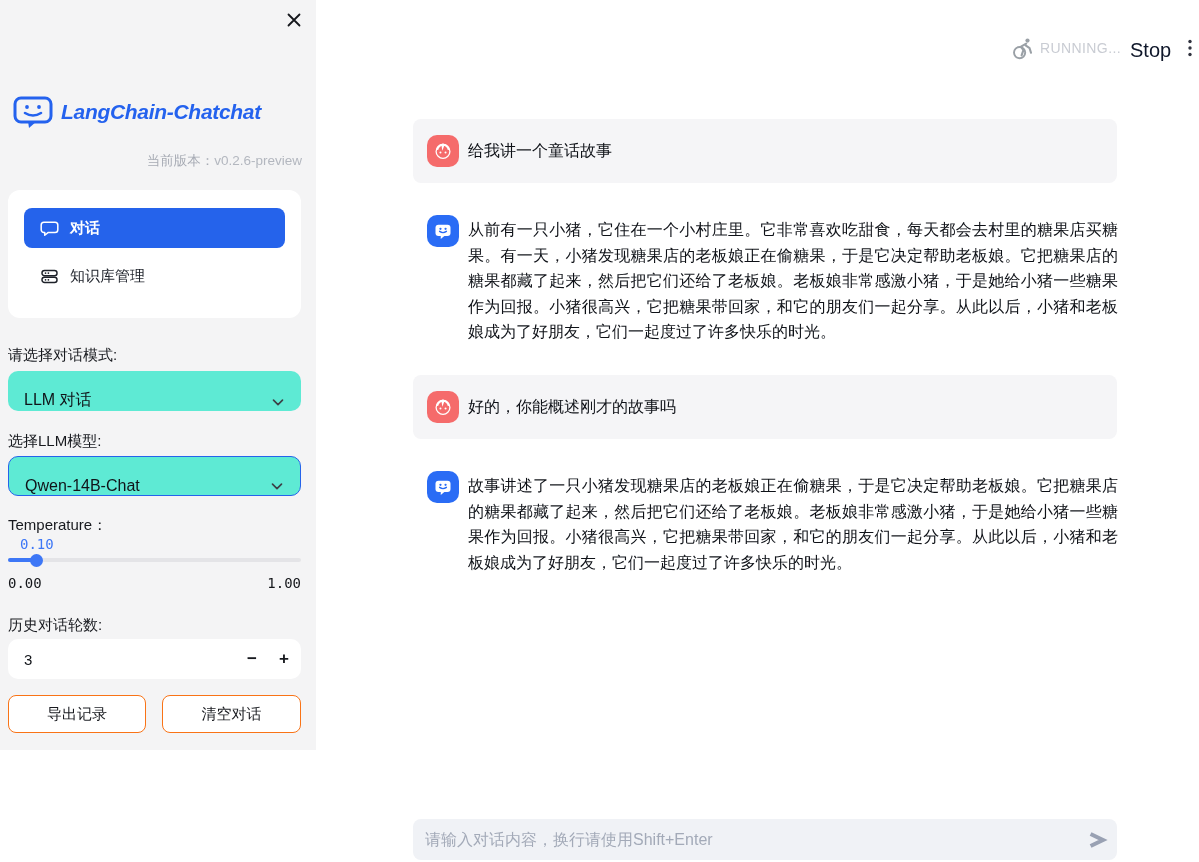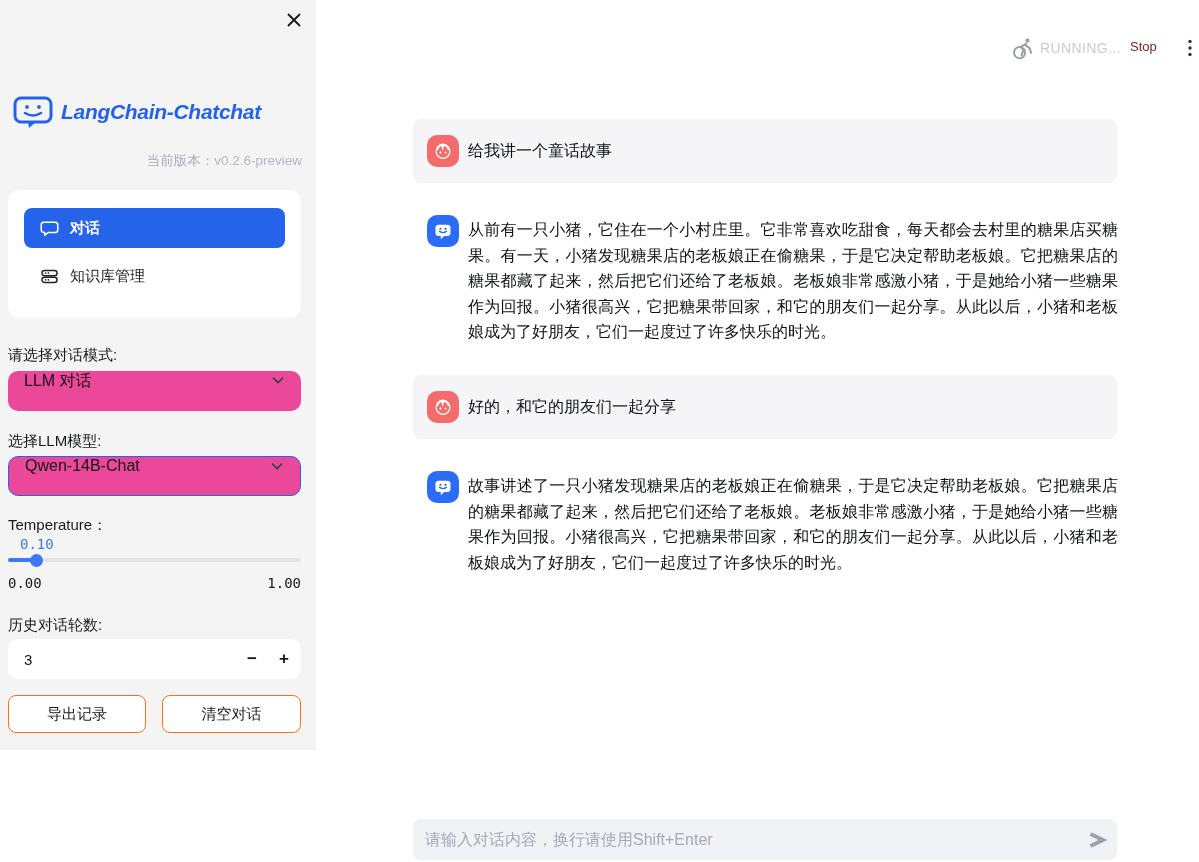--- a/index.html
+++ b/index.html
@@ -20,22 +20,22 @@
   .version { position:absolute; top:152px; right:14px; font-size:13.5px; color:#a7abb4; }
   .version .ver-val { color:#b3b7bf;text-align:right; }
 
   .nav-card { position:absolute; left:8px; top:190px; width:293px; height:128px; background:#ffffff; border-radius:12px; }
   .nav-item { position:absolute; left:16px; width:261px; height:40px; border-radius:8px;
     display:flex; align-items:center; gap:11px; padding-left:16px; font-size:15px; cursor:pointer; }
   .nav-item.active { top:18px; background:#2563eb; color:#ffffff; font-weight:bold; }
   .nav-item.plain  { top:66px; color:#1d2129; }
 
   .sb-label { position:absolute; left:8px; font-size:15px; color:#17191e; }
-  .sb-select { position:absolute; left:8px; width:293px; height:40px; background:#ec4899; border-radius:10px;
-    display:flex; align-items:flex-start; padding:0 14px 0 16px; font-size:16px; color:#101318; cursor:pointer; }
+  .sb-select { position:absolute; left:8px; width:293px; height:40px; background:#5eead4; border-radius:10px;
+    display:flex; align-items:flex-end; padding:0 14px 0 16px; font-size:16px; color:#101318; cursor:pointer; }
   .sb-select .chev { margin-left:auto; display:flex; }
   .sb-select.focused { border:1px solid #2563eb; }
 
   .slider-val { position:absolute; left:20px; top:536px; font-size:14px; color:#3d77f6; }
   .slider-track { position:absolute; left:8px; top:558px; width:293px; height:4px; background:#e4e4e7; border-radius:2px; }
   .slider-fill { position:absolute; left:0; top:0; height:4px; width:28px; background:#3d77f6; border-radius:2px; }
   .slider-thumb { position:absolute; left:22px; top:-4.5px; width:13px; height:13px; border-radius:50%; background:#3d77f6; cursor:pointer; }
   .slider-min { position:absolute; left:8px;  top:575px; font-size:14px; color:#14161a; }
   .slider-max { position:absolute; right:15px; top:575px; font-size:14px; color:#14161a; }
 
@@ -49,21 +49,21 @@
   .sb-btn { position:absolute; top:695px; height:38px; background:#ffffff; border:1px solid #f97316; border-radius:8px;
     display:flex; align-items:center; justify-content:center; font-size:15px; color:#17191e; cursor:pointer; }
   .btn-export { left:8px; width:138px; }
   .btn-clear { left:162px; width:139px; }
 
   
   .main { position:absolute; left:316px; top:0; width:883px; height:862px; background:#ffffff;margin-top:31px; }
   .hdr { position:absolute; top:0; left:0; width:100%; height:36px; }
   .runner { position:absolute; left:694px; top:5px; }
   .running-txt { position:absolute; left:724px; top:9px; font-size:14px; color:#c9ccd3; letter-spacing:0.4px; }
-  .stop-btn { position:absolute; left:810px; top:6px; font-size:13px; color:#7f1d1d; cursor:pointer; padding:2px 4px; }
+  .stop-btn { position:absolute; left:810px; top:6px; font-size:20px; color:#0f172a; cursor:pointer; padding:2px 4px; }
   .kebab { position:absolute; left:862px; top:4px; width:24px; height:26px; display:flex; align-items:center; justify-content:center; cursor:pointer; }
 
   .chat-col { position:absolute; left:97px; top:0; width:704px; height:862px; }
   .bubble-user { position:absolute; left:0; width:704px; height:64px; background:#f5f5f7; border-radius:8px; }
   .avatar { position:absolute; left:14px; width:32px; height:32px; border-radius:10px; display:flex; align-items:center; justify-content:center; }
   .avatar.user { background:#f56b6b; top:16px; }
   .avatar.assistant { background:#2a6cf5; top:0px; }
   .bubble-user .msg-text { position:absolute; left:55px; top:50%; transform:translateY(-50%); font-size:16px; color:#0e1117; }
   .msg-assistant { position:absolute; left:0; width:704px; }
   .msg-assistant .msg-text { position:absolute; left:55px; top:2px; width:650px; font-size:16px; line-height:25.6px; color:#0e1117; text-align:justify; }
@@ -209,21 +209,21 @@
 
     <div class="bubble-user" style="top:344px;">
       <div class="avatar user">
         <svg width="24" height="24" viewBox="0 0 32 32">
           <circle cx="16" cy="16.5" r="9.2" fill="none" stroke="#ffffff" stroke-width="1.7"></circle>
           <path d="M8.4 14.5 A9.2 9.2 0 0 1 15 7.4 L15.6 11 L17 7.35 A9.2 9.2 0 0 1 23.6 14.5" fill="none" stroke="#ffffff" stroke-width="2.4"></path>
           <circle cx="12.6" cy="18" r="1.35" fill="#ffffff"></circle>
           <circle cx="19.4" cy="18" r="1.35" fill="#ffffff"></circle>
         </svg>
       </div>
-      <div class="msg-text">好的，和它的朋友们一起分享</div>
+      <div class="msg-text">好的，你能概述刚才的故事吗</div>
     </div>
 
     <div class="msg-assistant" style="top:440px; height:120px;">
       <div class="avatar assistant">
         <svg width="24" height="24" viewBox="0 0 32 32">
           <rect x="6" y="7.5" width="20" height="15" rx="4" fill="#ffffff"></rect>
           <polygon points="13,21.5 19,21.5 13,26.5" fill="#ffffff"></polygon>
           <circle cx="12.6" cy="13" r="1.5" fill="#2a6cf5"></circle>
           <circle cx="19.4" cy="13" r="1.5" fill="#2a6cf5"></circle>
           <path d="M11.5 16.5 Q16 19.8 20.5 16.5" fill="none" stroke="#2a6cf5" stroke-width="1.9" stroke-linecap="round"></path>

